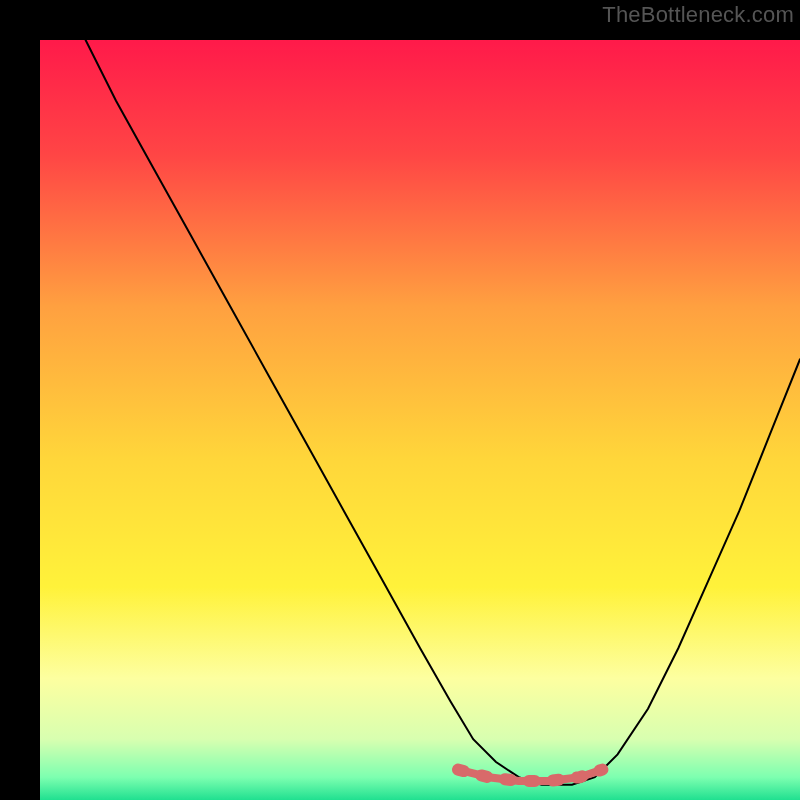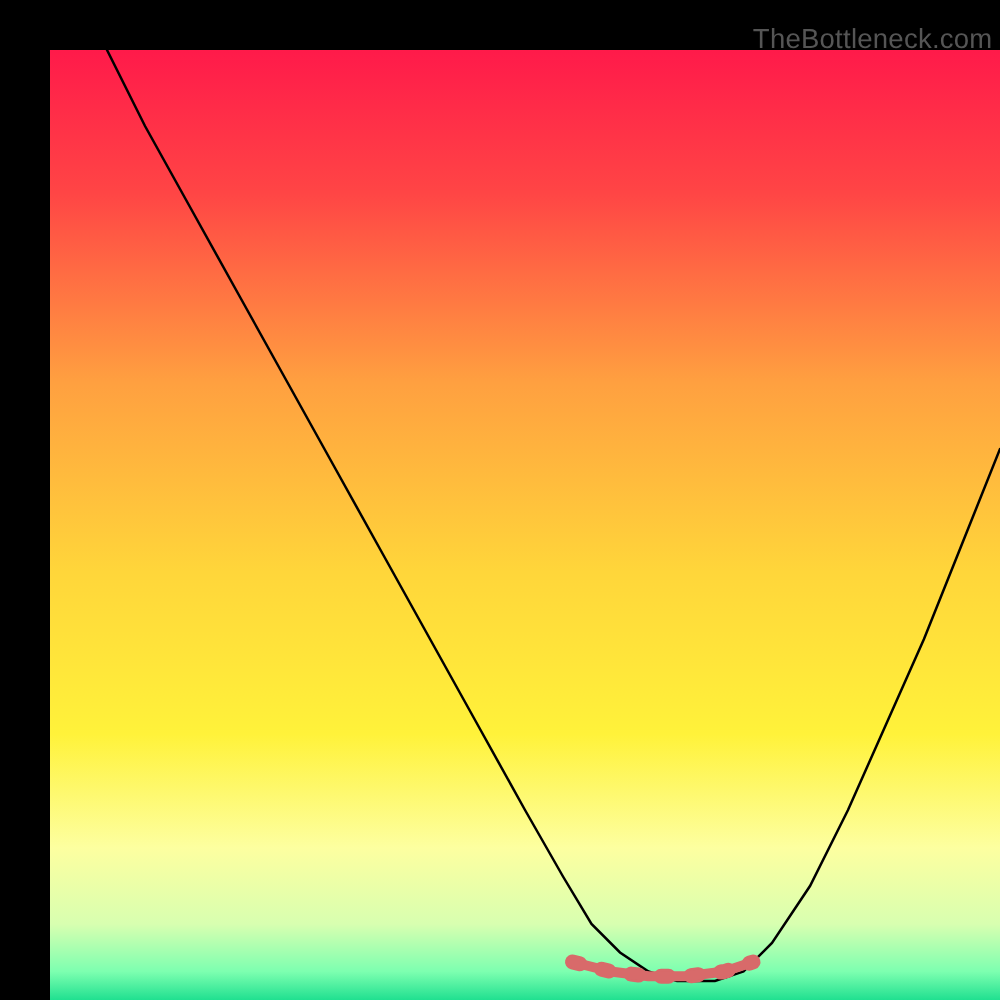--- a/index.html
+++ b/index.html
@@ -21,21 +21,21 @@
   }
   .plot {
     position: absolute;
     left: 20px;
     top: 20px;
     width: 760px;
     height: 760px;
   }
   .watermark {
     position: absolute;
-    top: 18px;
+    top: 2px;
     right: 6px;
     color: #555;
     font-size: 22px;
     font-weight: 500;
     letter-spacing: 0.2px;
     font-family: Arial, sans-serif;
   }
 </style>
 </head>
 <body>

